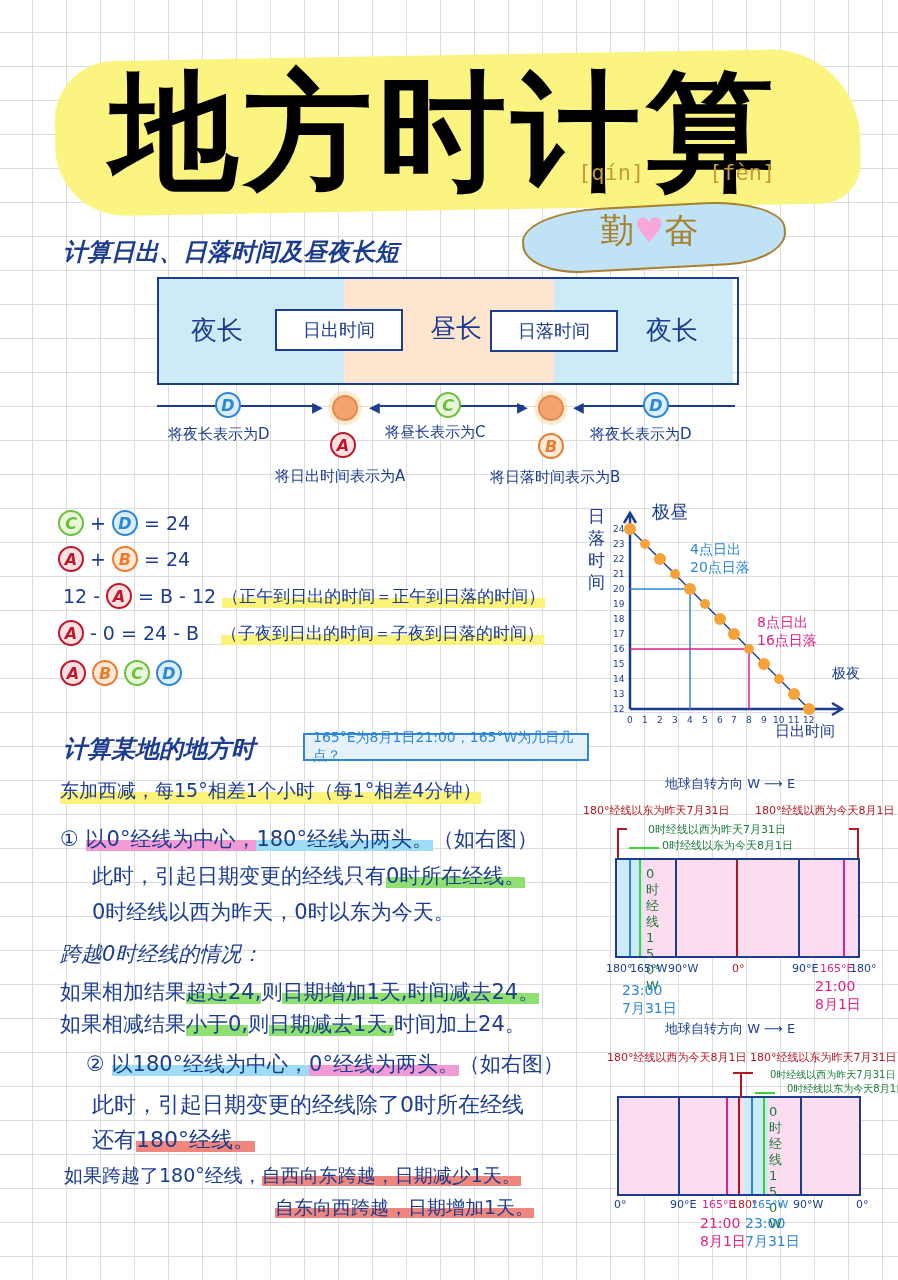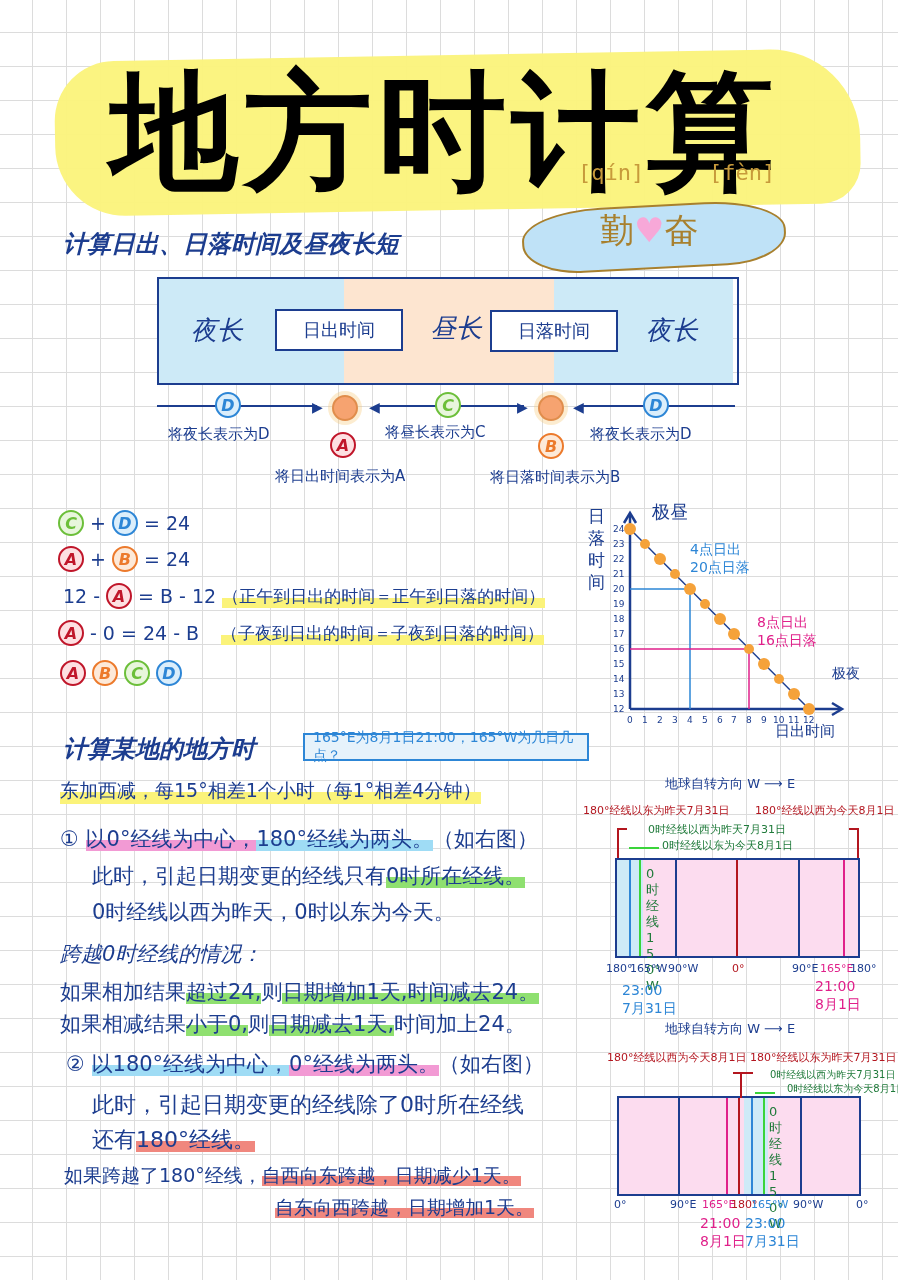--- a/index.html
+++ b/index.html
@@ -21,21 +21,21 @@
   .pinyin{font-size:22px;color:#c79a3b;font-family:"DejaVu Sans Mono", monospace;}
   .banner{left:522px;top:205px;width:260px;height:60px;background:#bfe2f7;border:2px solid #a8802e;border-radius:80px 80px 60px 60px / 30px 30px 30px 30px;transform:rotate(-3deg);}
   .banner-text{left:600px;top:208px;font-size:34px;color:#a8802e;}
   .heart{color:#f7a8d8;}
   .sec-h{font-size:24px;font-weight:bold;color:#1c3d8f;font-style:italic;white-space:nowrap;}
   
   .daybar{left:157px;top:277px;width:578px;height:104px;border:2px solid #1c3d8f;display:flex;}
   .seg{height:100%;position:relative;}
   .seg-night{background:#cdeaf7;}
   .seg-day{background:#fde5d0;}
-  .label-big{font-size:26px;color:#1c3d8f;font-style:italic;}
+  .label-big{font-size:26px;color:#1c3d8f;}
   .wbox{background:#fff;border:2px solid #1c3d8f;font-size:18px;color:#1c3d8f;display:flex;align-items:center;justify-content:center;}
   .arrowline{height:2px;background:#1c3d8f;}
   .circ{width:26px;height:26px;border-radius:50%;border:2px solid;display:flex;align-items:center;justify-content:center;font-size:16px;font-style:italic;font-weight:bold;background:#fff;box-sizing:border-box;}
   .c-red{color:#c0162a;border-color:#c0162a;background:#fde0e2;}
   .c-orange{color:#ec7a2c;border-color:#ec7a2c;background:#fde9d8;}
   .c-green{color:#6cbf3a;border-color:#6cbf3a;background:#e8f6dc;}
   .c-blue{color:#2d86d6;border-color:#2d86d6;background:#dbeefb;}
   .sun{width:22px;height:22px;border-radius:50%;background:#f6a370;border:2px solid #e08d4c;box-shadow:0 0 0 4px rgba(246,200,120,.35);}
   .small{font-size:15px;color:#1c3d8f;white-space:nowrap;}
   .eq{font-size:19px;color:#1c3d8f;white-space:nowrap;display:flex;align-items:center;gap:6px;}
@@ -58,21 +58,21 @@
 
 <div class="abs title-bg"></div>
 <div class="abs title">地方时计算</div>
 <div class="abs pinyin" style="left:578px;top:160px;">[qín]</div>
 <div class="abs pinyin" style="left:670px;top:160px;margin-left:39px;">[fèn]</div>
 <div class="abs banner"></div>
 <div class="abs banner-text">
   <span>勤</span><span class="heart">♥</span><span>奋</span>
 </div>
 
-<div class="abs sec-h" style="left:63px;top:228px;text-align:center;">计算日出、日落时间及昼夜长短</div>
+<div class="abs sec-h" style="left:63px;top:236px;text-align:center;">计算日出、日落时间及昼夜长短</div>
 
 <div class="abs daybar">
   <div class="seg seg-night" style="width:185px;">
     <span class="abs label-big" style="left:32px;top:34px;">夜长</span>
   </div>
   <div class="seg seg-day" style="width:210px;">
     <span class="abs label-big" style="left:86px;top:32px;">昼长</span>
   </div>
   <div class="seg seg-night" style="width:179px;">
     <span class="abs label-big" style="left:92px;top:34px;">夜长</span>
@@ -211,21 +211,21 @@
 <div class="abs body" style="left:92px;top:898px;">0时经线以西为昨天，0时以东为今天。</div>
 
 <div class="abs body" style="left:60px;top:940px;font-style:italic;">跨越0时经线的情况：</div>
 <div class="abs body" style="left:60px;top:978px;">
   <span>如果相加结果</span><span class="hl-g">超过24,</span><span>则</span><span class="hl-g">日期增加1天,</span><span class="hl-g">时间减去24。</span>
 </div>
 <div class="abs body" style="left:60px;top:1010px;">
   <span>如果相减结果</span><span class="hl-g">小于0,</span><span>则</span><span class="hl-g">日期减去1天,</span><span>时间加上24。</span>
 </div>
 
-<div class="abs body" style="left:66px;top:1050px;">
+<div class="abs body" style="left:66px;top:1050px;padding-left:20px;">
   <span>②</span>
   <span class="hl-b">以180°经线为中心，</span><span class="hl-p">0°经线为两头。</span><span>（如右图）</span>
 </div>
 <div class="abs body" style="left:92px;top:1090px;font-size:22px;">此时，引起日期变更的经线除了0时所在经线</div>
 <div class="abs body" style="left:92px;top:1125px;font-size:22px;">
   <span>还有</span><span class="hl-r">180°经线。</span>
 </div>
 <div class="abs body" style="left:64px;top:1163px;font-size:19px;">
   <span>如果跨越了180°经线，</span><span class="hl-r">自西向东跨越，</span><span class="hl-r">日期减少1天。</span>
 </div>

